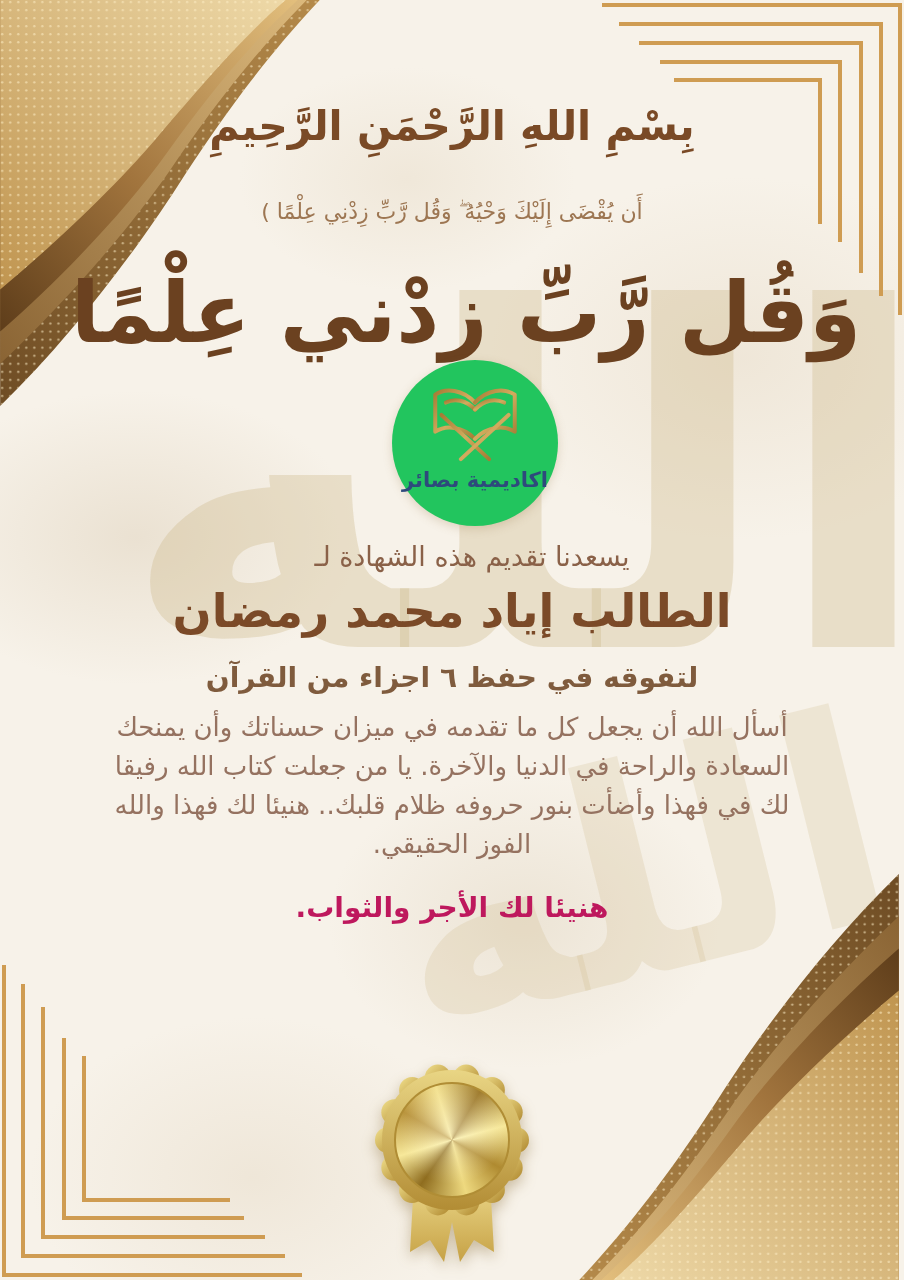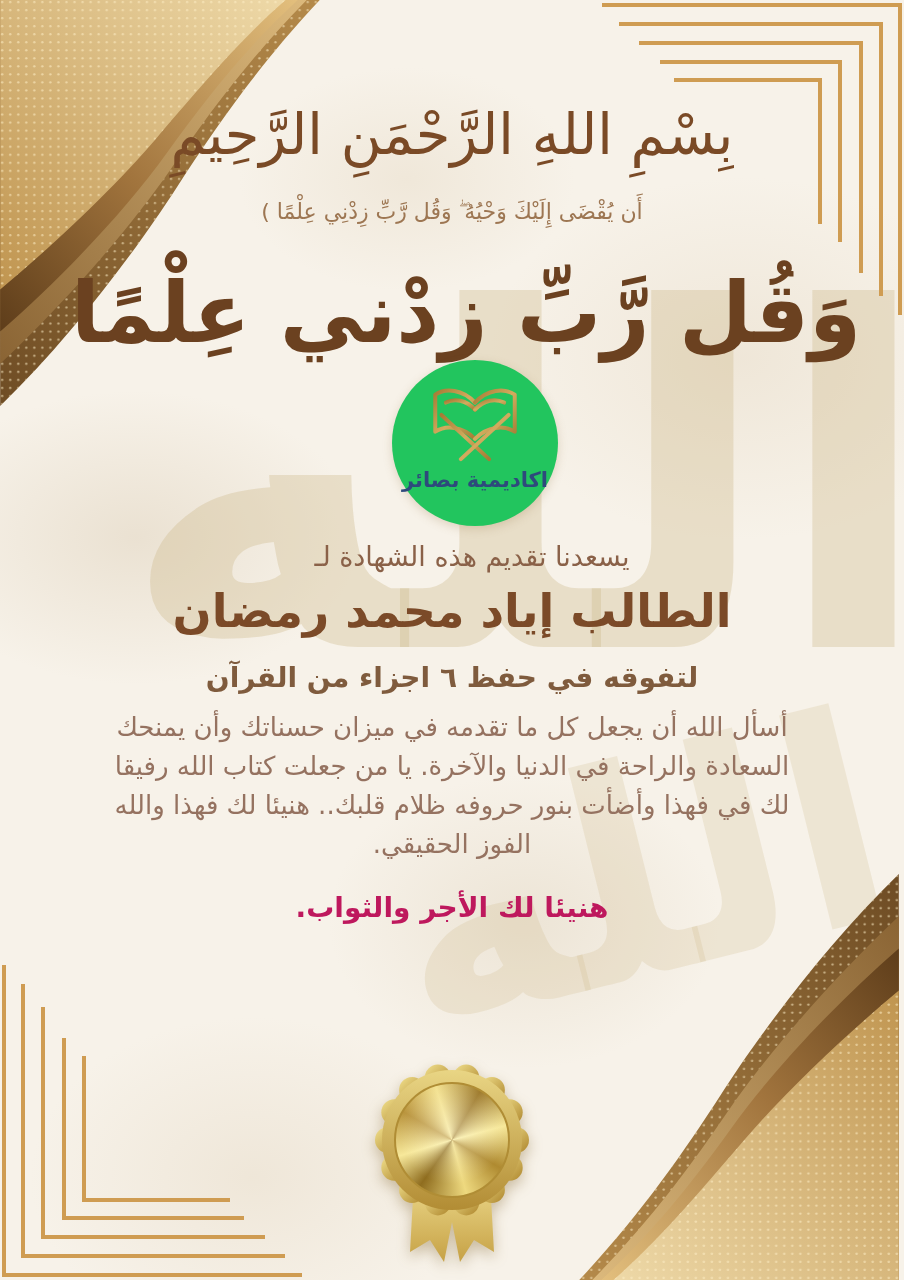--- a/index.html
+++ b/index.html
@@ -39,21 +39,21 @@
   .tr4{top:60px;right:62px;width:178px;height:178px;}
   .tr5{top:78px;right:82px;width:144px;height:142px;}
   .bl1{bottom:3px;left:2px;width:296px;height:308px;}
   .bl2{bottom:22px;left:21px;width:260px;height:270px;}
   .bl3{bottom:41px;left:41px;width:220px;height:228px;}
   .bl4{bottom:60px;left:62px;width:178px;height:178px;}
   .bl5{bottom:78px;left:82px;width:144px;height:142px;}
 
   .content{position:absolute;inset:0;z-index:2;}
   .cline{position:absolute;left:0;right:0;text-align:center;}
-  .bismillah{top:102px;font-size:56px;font-weight:normal;color:#7a4a26;letter-spacing:1px;}
+  .bismillah{top:102px;font-size:41px;font-weight:bold;color:#7a4a26;letter-spacing:1px;}
   .verse{top:194px;font-size:22px;color:#9d7652;line-height:35px;}
   .big-callig{top:264px;font-size:84px;font-weight:bold;color:#6b4120;padding-left:28px;}
   .intro{top:541px;font-size:27px;color:#8a6148;padding-left:40px;}
   .student{top:584px;font-size:46px;font-weight:bold;color:#7b4a28;}
   .achieve{top:661px;font-size:28px;font-weight:600;color:#7f5b3d;}
   .dua{top:708px;font-size:26px;color:#957260;line-height:39px;width:700px;left:102px;right:102px;}
   .congrats{top:891px;font-size:28px;font-weight:bold;color:#be185d;}
   .teacher{top:1006px;font-size:30px;font-weight:bold;color:#262220;}
 
   

